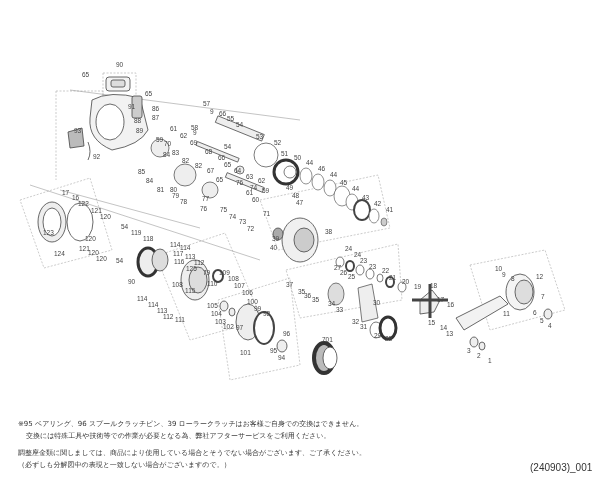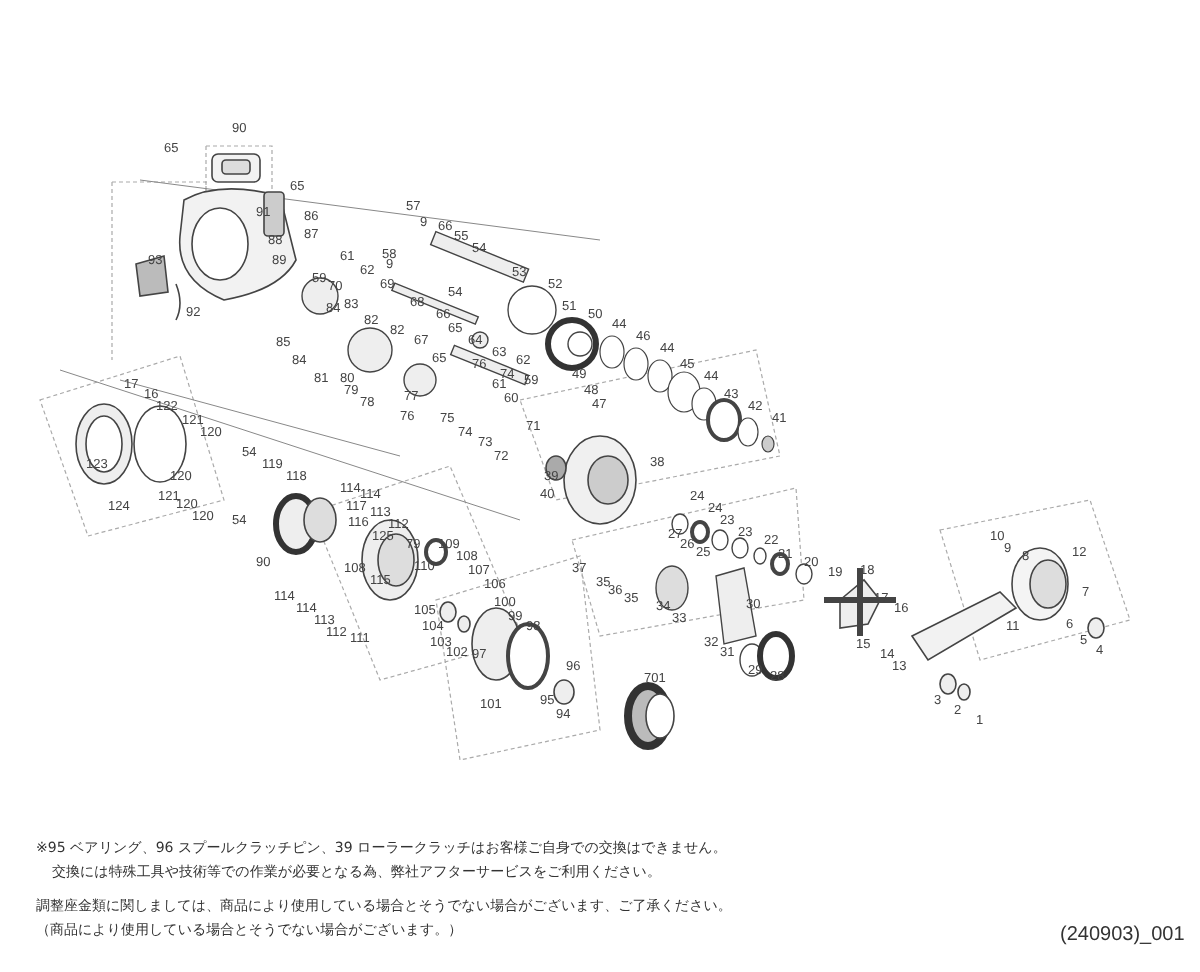--- a/index.html
+++ b/index.html
@@ -291,14 +291,14 @@
       <span class="lbl" style="left: 548px; top: 323px;">4</span>
       <span class="lbl" style="left: 467px; top: 348px;">3</span>
       <span class="lbl" style="left: 477px; top: 353px;">2</span>
       <span class="lbl" style="left: 488px; top: 358px;">1</span>
     </div>
 </div>
 
 <div class="note" style="left:18px; top:420px;">※95 ベアリング、96 スプールクラッチピン、39 ローラークラッチはお客様ご自身での交換はできません。</div>
 <div class="note" style="left:26px; top:432px;">交換には特殊工具や技術等での作業が必要となる為、弊社アフターサービスをご利用ください。</div>
 <div class="note" style="left:18px; top:449px;">調整座金類に関しましては、商品により使用している場合とそうでない場合がございます、ご了承ください。</div>
-<div class="note" style="left:18px; top:461px;">（商品により使用している場合とそうでない場合がございます。）</div>
+<div class="note" style="left:18px; top:461px;">（必ずしも分解図中の表現と一致しない場合がございますので。）</div>
 <div class="code" style="left:530px; top:462px;">(240903)_001</div>
 
 </body></html>

